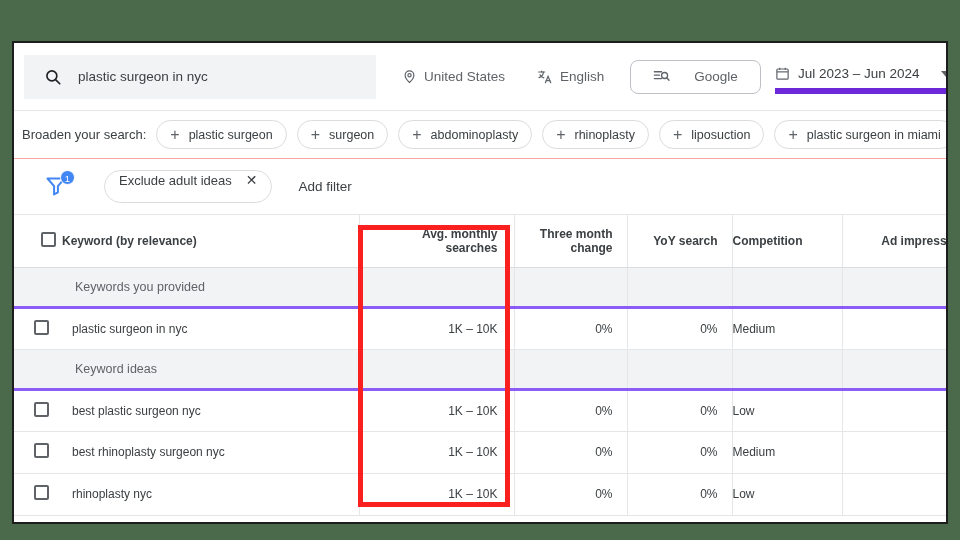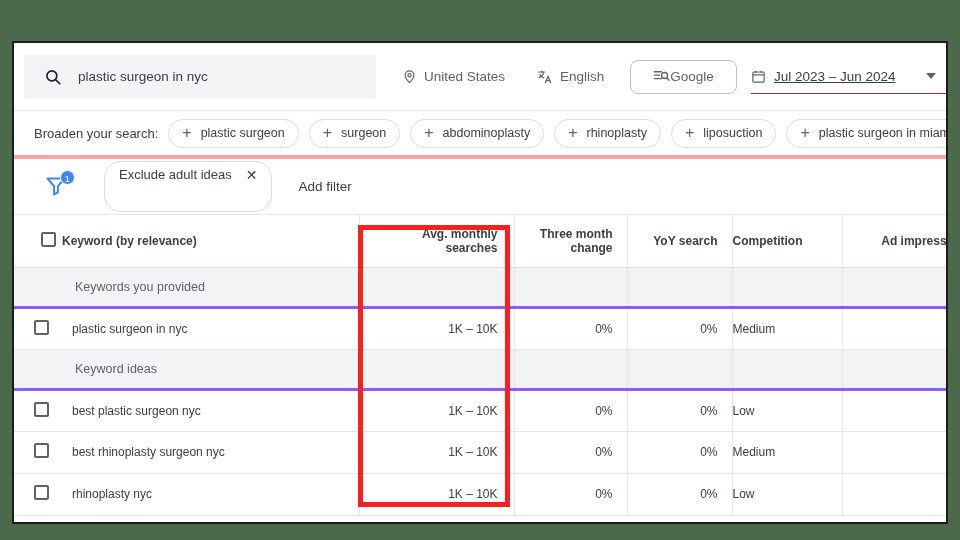--- a/index.html
+++ b/index.html
@@ -50,52 +50,51 @@
     white-space: nowrap;
   }
   .crit-loc { margin-left: 26px; }
   .crit-lang { margin-left: 32px; }
   .netbox {
     margin-left: 26px;
     border: 1px solid #bdc1c6;
     border-radius: 8px;
     height: 34px;
     padding: 0 22px;
-    display: flex; align-items: center; gap: 0;
+    display: flex; align-items: center; gap: 24px;
     font-size: 13.5px; color: #5f6368;
     white-space: nowrap;
   }
   .datebox {
     margin-left: 14px;
     display: flex; align-items: center;
     gap: 8px;
-    border-bottom: 1px solid #6d28d9;
+    border-bottom: 6px solid #6d28d9;
     height: 34px;
     padding-right: 6px;
     font-size: 13.5px; color: #3c4043;
     white-space: nowrap;
     flex: 1 1 auto;
-    text-decoration: underline;
   }
   .date-text { flex: 1 1 auto; }
   .caret {
     width: 0; height: 0;
     border-left: 5px solid transparent;
     border-right: 5px solid transparent;
     border-top: 6px solid #5f6368;
     margin-left: 14px; margin-right: 4px;
   }
   svg { display: block; }
 
   
   .broaden {
     height: 48px;
     display: flex; align-items: center;
-    padding-left: 20px;
-    border-bottom: 4px solid #fca5a5;
+    padding-left: 8px;
+    border-bottom: 1px solid #fca5a5;
     white-space: nowrap;
     overflow: hidden;
   }
   .broaden-label { font-size: 13px; color: #3c4043; flex: 0 0 auto; }
   .chip {
     margin-left: 10px;
     height: 29px;
     border: 1px solid #dadce0;
     border-radius: 15px;
     display: inline-flex; align-items: center;
@@ -120,25 +119,25 @@
   .funnel-wrap { position: relative; width: 30px; height: 28px; flex:0 0 auto;}
   .badge {
     position: absolute; right: -1px; top: -3px;
     width: 15px; height: 15px; border-radius: 50%;
     background: #4285f4; color: #fff;
     font-size: 9.5px; line-height: 15px; text-align: center;
     border: 1.5px solid #fff;
   }
   .filterchip {
     margin-left: 30px;
-    height: 51px;
+    height: 33px;
     border: 1px solid #dadce0;
     border-radius: 17px;
-    display: inline-flex; align-items: flex-start;
-    padding: 5px 14px;
+    display: inline-flex; align-items: flex-end;
+    padding: 14px 14px;
     font-size: 13px; color: #3c4043;
     flex: 0 0 auto;
   }
   .filterchip .x { margin-left: 14px; font-size: 14px; color: #3c4043; }
   .addfilter { margin-left: 26px; font-size: 13.5px; color: #3c4043; flex:0 0 auto;}
   .showing { margin-left: 26px; font-size: 14px; color: #3c4043; flex:0 0 auto;}
 
   
   table { border-collapse: collapse; width: 1000px; table-layout: fixed; }
   th, td {

